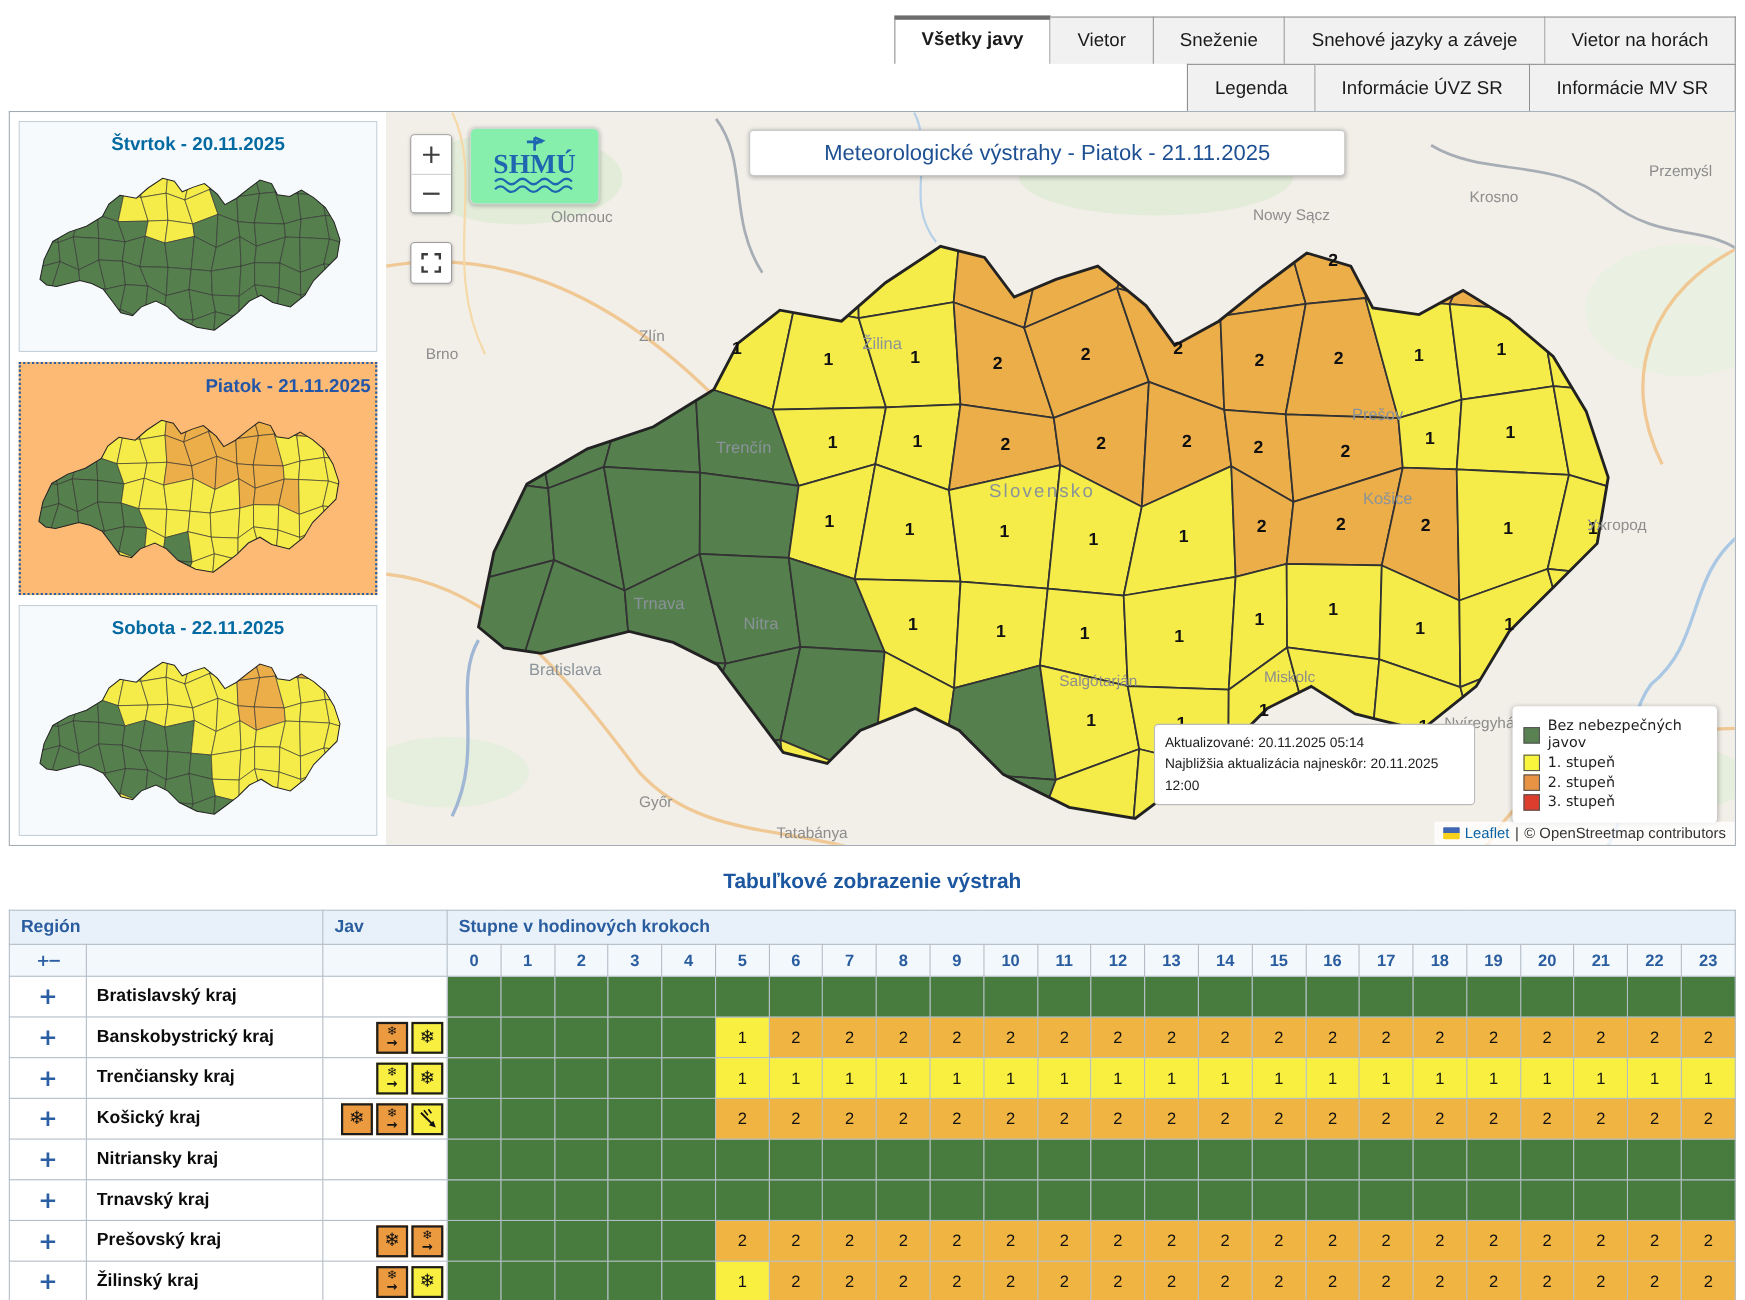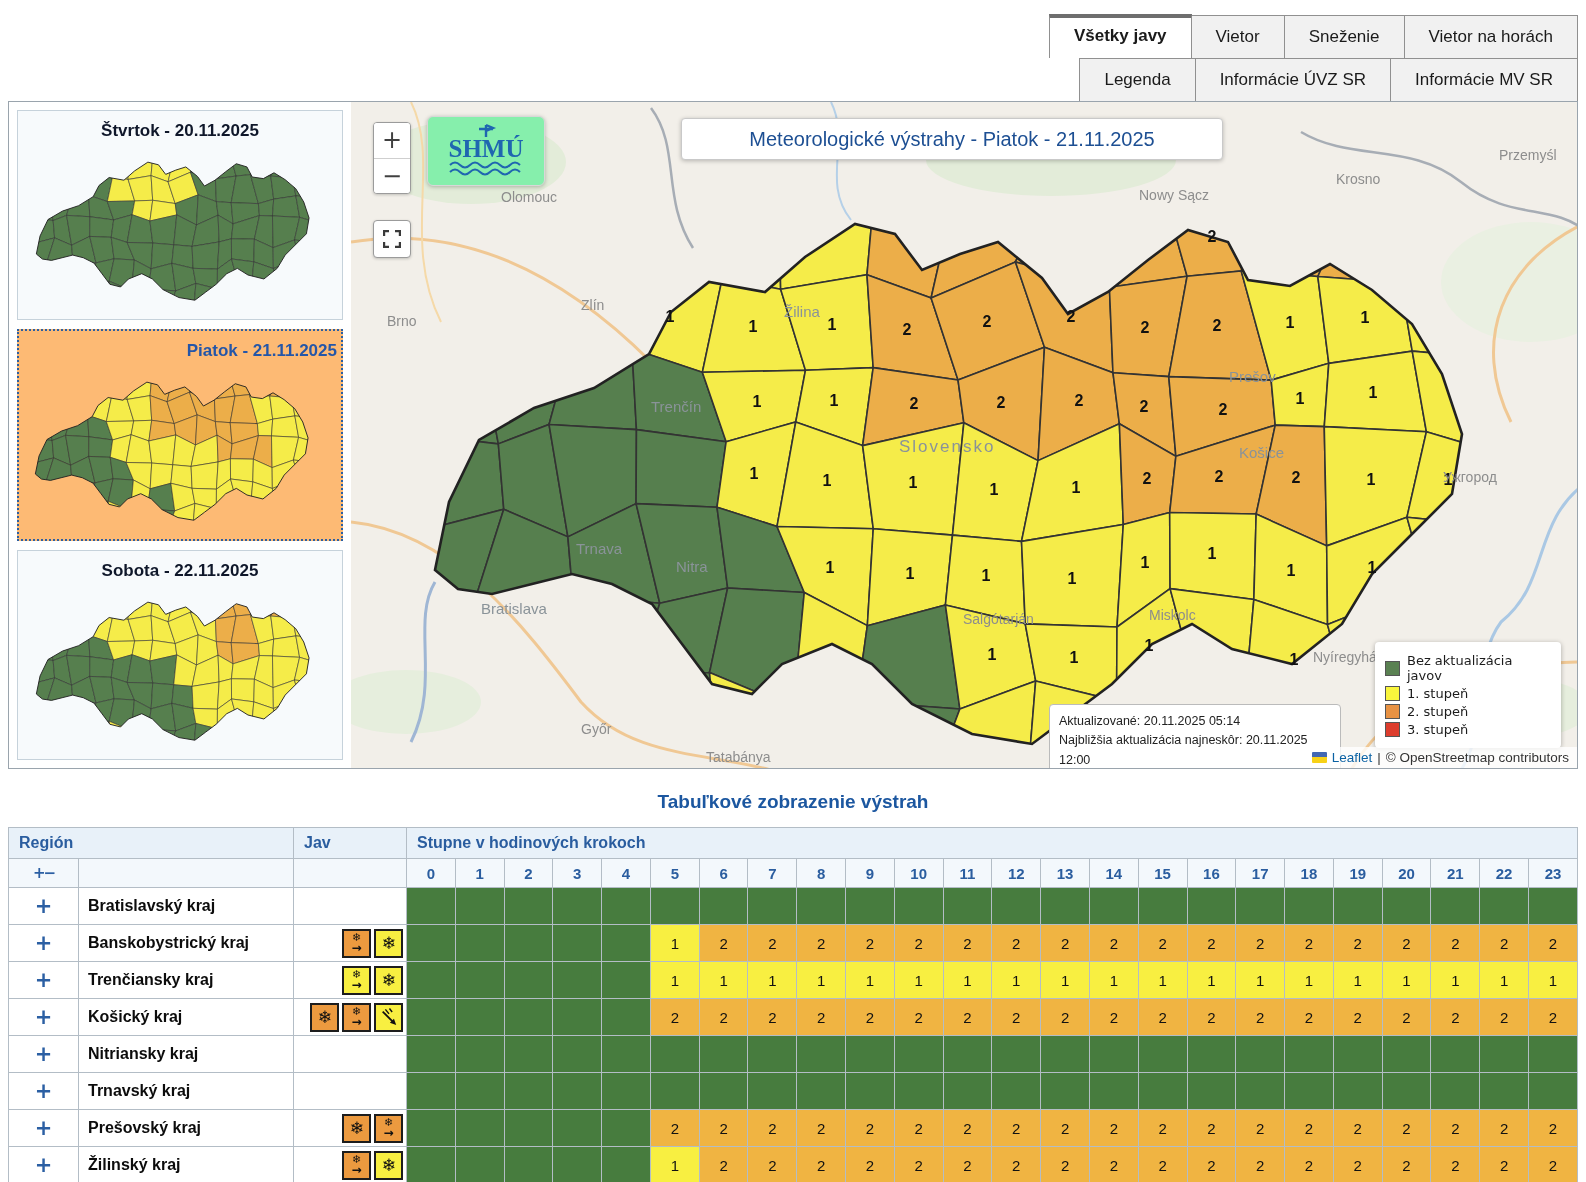--- a/index.html
+++ b/index.html
@@ -12,33 +12,33 @@
   .tab.active{background:#fff;border-top:4px solid #6e6e6e;font-weight:bold;padding-top:8px;padding-bottom:12px;}
   .tab-logo{background:#f1f1f1;border:1px solid #909090;border-bottom:none;padding:2px 16px;display:flex;align-items:center;gap:8px;}
   .ma-text{display:flex;flex-direction:column;line-height:1.1;}
   .ma-title{color:#a7aeb5;font-weight:bold;font-size:16px;letter-spacing:3px;}
   .ma-sub{color:#a7aeb5;font-size:10px;letter-spacing:1px;display:flex;align-items:center;gap:2px;}
   
   .panel{margin:0 8px;border:1px solid #9aa4ad;display:flex;height:668px;background:#fff;box-sizing:border-box;}
   .sidebar{width:342px;padding:8px;box-sizing:border-box;display:flex;flex-direction:column;gap:9px;background:#fff;}
   .thumb{flex:1;border:1px solid #c6d2db;background:#f7fafc;display:flex;flex-direction:column;align-items:center;padding:4px;box-sizing:border-box;min-height:0;}
   .thumb.selected{background:#fdba74;border:2px dotted #2b5fa3;align-items:flex-end;}
-  .thumb-title{font-size:17px;font-weight:bold;color:#0f172a;margin:6px 0 0;}
+  .thumb-title{font-size:17px;font-weight:bold;color:#0369a1;margin:6px 0 0;}
   .thumb.selected .thumb-title{color:#2456a8;}
   .thumb svg{flex:1;width:316px;min-height:0;}
   
   .map{position:relative;flex:1;background:#f2efe9;overflow:hidden;}
   .map>svg.basemap{position:absolute;left:0;top:0;}
   .map-title{position:absolute;left:330px;top:16px;width:540px;height:40px;background:#fff;border:1px solid #c9c9c9;border-radius:4px;box-shadow:0 1px 4px rgba(0,0,0,.25);text-align:center;line-height:40px;font-size:20px;font-weight:normal;color:#1d4f93;}
   .zoomctrl{position:absolute;left:22px;top:20px;width:36px;border:1px solid #9b9b9b;border-radius:4px;overflow:hidden;background:#fff;box-shadow:0 1px 3px rgba(0,0,0,.2);}
   .zbtn{display:block;width:36px;height:35px;background:#fff;border:none;font-size:24px;color:#404040;line-height:33px;text-align:center;cursor:pointer;font-family:"DejaVu Sans",sans-serif;}
   .zbtn+.zbtn{border-top:1px solid #cfcfcf;}
   .fsbtn{position:absolute;left:22px;top:118px;width:36px;height:36px;background:#fff;border:1px solid #9b9b9b;border-radius:4px;display:flex;align-items:center;justify-content:center;cursor:pointer;box-shadow:0 1px 3px rgba(0,0,0,.2);}
   .shmu{position:absolute;left:76px;top:14px;width:116px;height:68px;background:#86efac;border:1px solid #d8d8d8;border-radius:6px;box-shadow:0 1px 4px rgba(0,0,0,.25);display:flex;align-items:center;justify-content:center;}
-  .updbox{position:absolute;left:698px;top:556px;width:292px;background:#fff;border:1px solid #bbb;border-radius:4px;padding:7px 9px;box-sizing:border-box;font-size:12.5px;color:#222;line-height:1.55;margin-top:46px;}
+  .updbox{position:absolute;left:698px;top:556px;width:292px;background:#fff;border:1px solid #bbb;border-radius:4px;padding:7px 9px;box-sizing:border-box;font-size:12.5px;color:#222;line-height:1.55;}
   .legendbox{position:absolute;right:16px;bottom:20px;width:186px;background:#fff;border-radius:4px;box-shadow:0 1px 5px rgba(0,0,0,.3);padding:8px 10px;box-sizing:border-box;}
   .legrow{display:flex;align-items:center;gap:7px;margin:3px 0;font-size:13px;color:#1c1c1c;font-family:"DejaVu Sans","Liberation Sans",sans-serif;}
   .legsw{width:15px;height:15px;border:1px solid #555;box-sizing:border-box;flex:none;}
   .attrib{position:absolute;right:0;bottom:0;background:rgba(255,255,255,.8);padding:3px 8px;font-size:13.5px;color:#333;display:flex;align-items:center;gap:5px;}
   .attrib a{color:#0b62a4;text-decoration:none;}
   .uaflag{width:15px;height:11px;display:inline-block;background:linear-gradient(#4267b2 50%,#f7d117 50%);border-radius:1px;}
   
   .table-title{text-align:center;font-size:19px;font-weight:bold;color:#1c57a0;margin:22px 0 14px;}
   .wtable-wrap{margin:0 8px 10px;}
   table.wtable{border-collapse:collapse;width:100%;table-layout:fixed;}
@@ -61,20 +61,21 @@
   .badge .drift-a{font-family:"DejaVu Sans",sans-serif;font-size:12px;font-weight:bold;line-height:1;margin-top:-1px;color:#111;}
 </style>
 </head>
 <body>
 
 <div class="tabbar">
   <div class="tabs" id="tabs-left">
       <div class="tab active">Všetky javy</div>
       <div class="tab">Vietor</div>
       <div class="tab">Sneženie</div>
+      <div class="tab">Snehové jazyky a záveje</div>
       <div class="tab">Vietor na horách</div>
     </div>
   <div class="tabs" id="tabs-right">
 
   <div class="tab">Legenda</div>
       <div class="tab">Informácie ÚVZ SR</div>
       <div class="tab">Informácie MV SR</div>
     </div>
 </div>
 
@@ -620,21 +621,21 @@
     </div>
 
     <div class="updbox">
       <div>Aktualizované: 20.11.2025 05:14</div>
       <div>Najbližšia aktualizácia najneskôr: 20.11.2025 12:00</div>
     </div>
 
     <div class="legendbox" id="legendbox">
         <div class="legrow">
           <span class="legsw" style="background:#5a8152"></span>
-          <span>Bez aktualizácia javov</span>
+          <span>Bez nebezpečných javov</span>
         </div>
         <div class="legrow">
           <span class="legsw" style="background:#f9f53c"></span>
           <span>1. stupeň</span>
         </div>
         <div class="legrow">
           <span class="legsw" style="background:#e89243"></span>
           <span>2. stupeň</span>
         </div>
         <div class="legrow">

